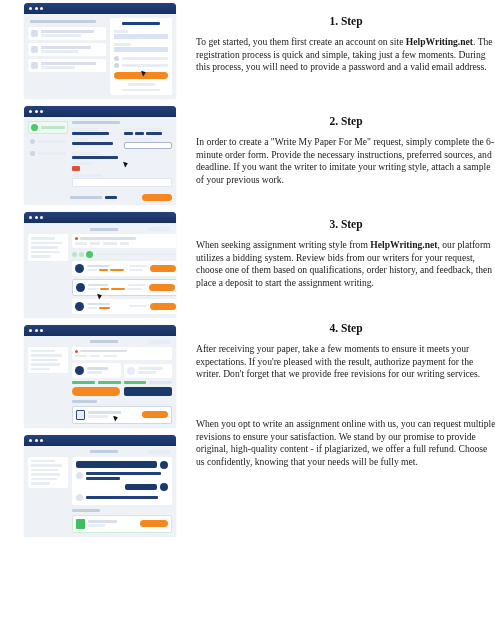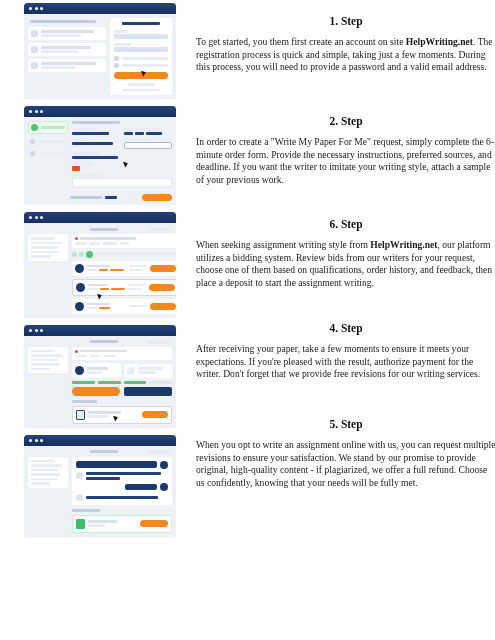--- a/index.html
+++ b/index.html
@@ -505,29 +505,28 @@
       <div class="step-head">1. Step</div>
       <div class="step-body"><span>To get started, you them first create an account on site </span><b>HelpWriting.net</b><span>. The registration process is quick and simple, taking just a few moments. During this process, you will need to provide a password and a valid email address.</span></div>
     </div>
 
     <div class="step" style="top:115px;">
       <div class="step-head">2. Step</div>
       <div class="step-body"><span>In order to create a "Write My Paper For Me" request, simply complete the 6-minute order form. Provide the necessary instructions, preferred sources, and deadline. If you want the writer to imitate your writing style, attach a sample of your previous work.</span><b></b><span></span></div>
     </div>
 
     <div class="step" style="top:218px;">
-      <div class="step-head">6. Step</div>
+      <div class="step-head">3. Step</div>
       <div class="step-body"><span>When seeking assignment writing style from </span><b>HelpWriting.net</b><span>, our platform utilizes a bidding system. Review bids from our writers for your request, choose one of them based on qualifications, order history, and feedback, then place a deposit to start the assignment writing.</span></div>
     </div>
 
     <div class="step" style="top:322px;">
       <div class="step-head">4. Step</div>
       <div class="step-body"><span>After receiving your paper, take a few moments to ensure it meets your expectations. If you're pleased with the result, authorize payment for the writer. Don't forget that we provide free revisions for our writing services.</span><b></b><span></span></div>
     </div>
 
     <div class="step" style="top:418px;">
-      <div class="step-head">5. Step</div>
       <div class="step-body"><span>When you opt to write an assignment online with us, you can request multiple revisions to ensure your satisfaction. We stand by our promise to provide original, high-quality content - if plagiarized, we offer a full refund. Choose us confidently, knowing that your needs will be fully met.</span><b></b><span></span></div>
     </div>
 
   </div>
 
 </div>
 
 </body></html>

